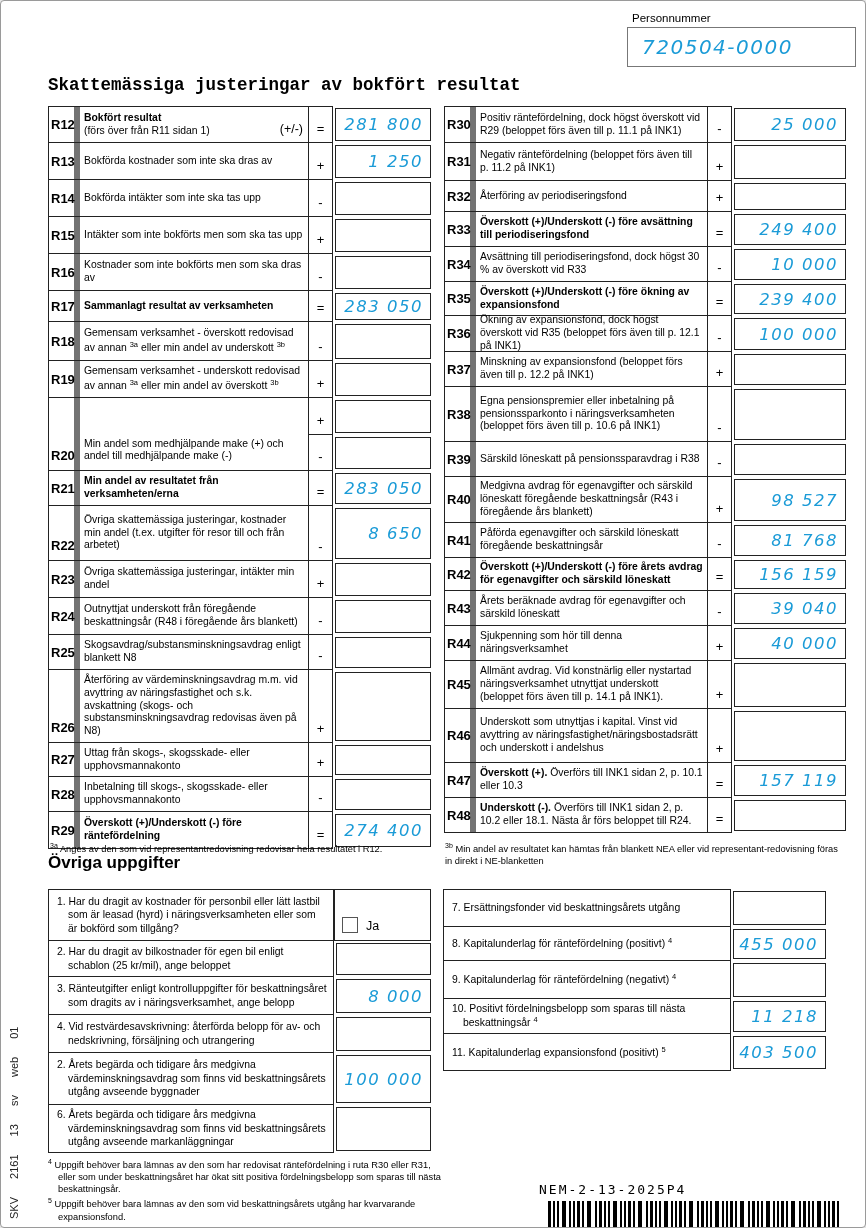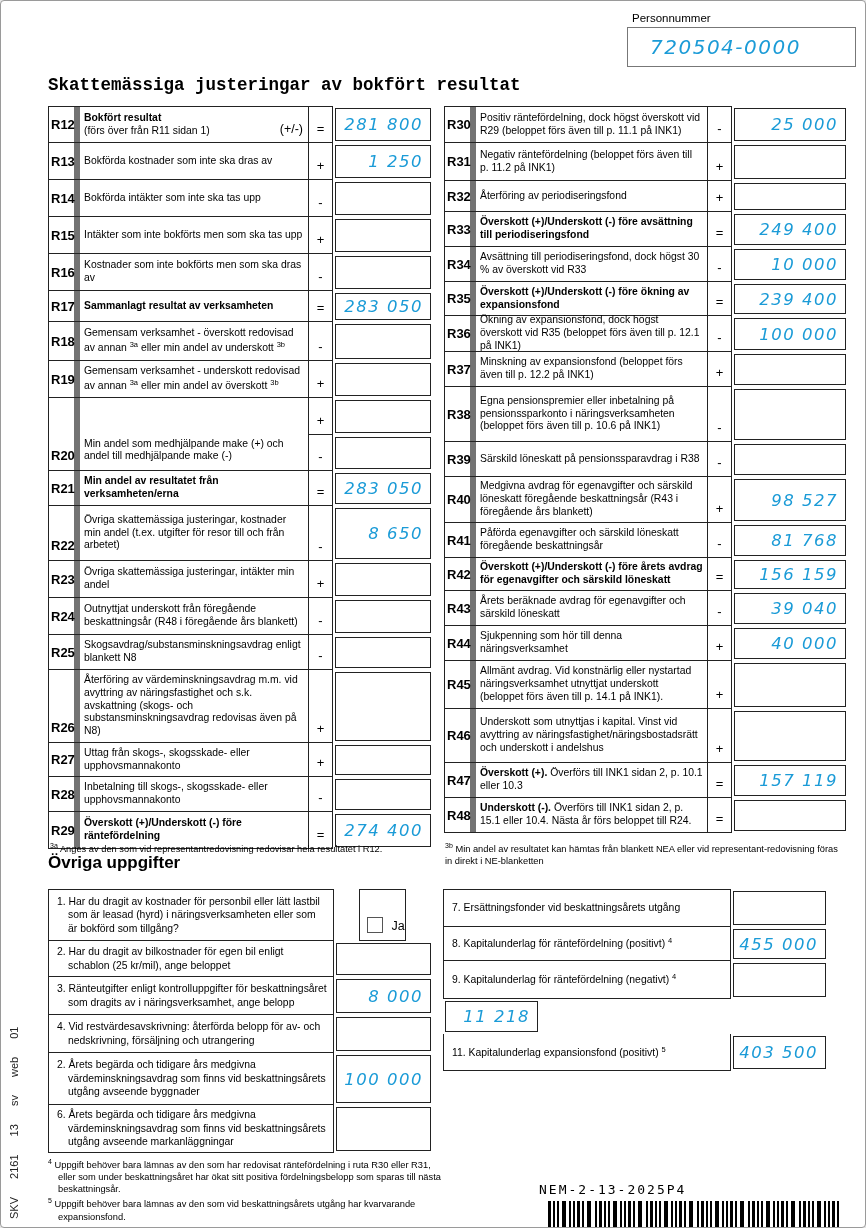--- a/index.html
+++ b/index.html
@@ -3,21 +3,21 @@
 <meta charset="utf-8">
 <style>
   html,body{margin:0;padding:0;background:#e8e8e8;}
   .page{position:relative;width:866px;height:1228px;background:#fff;border:1px solid #9a9a9a;
         border-radius:4px;font-family:"Liberation Sans",sans-serif;color:#000;overflow:hidden;
         box-sizing:border-box;margin:0 auto;}
   
   .pn-label{position:absolute;left:631px;top:11px;font-size:11.5px;}
   .pn-box{position:absolute;left:626px;top:26px;width:229px;height:40px;border:1px solid #777;
           box-sizing:border-box;display:flex;align-items:center;padding-left:14px;}
-  .hand{color:var(--accent,#1b9bd7);font-style:italic;letter-spacing:1.5px;font-family:"DejaVu Sans",sans-serif;margin-left:8px;}
+  .hand{color:var(--accent,#1b9bd7);font-style:italic;letter-spacing:1.5px;font-family:"DejaVu Sans",sans-serif;}
   .pn-box .hand{font-size:20px;}
   h1{position:absolute;left:47px;top:74px;margin:0;font-size:17.5px;font-weight:bold;font-family:Liberation Mono, monospace;}
   h2{position:absolute;left:47px;top:852px;margin:0;font-size:17px;font-weight:bold;}
   
   .tbl{position:absolute;top:105px;}
   .tbl-left{left:47px;width:383px;}
   .tbl-right{left:443px;width:442px;}
   .rr{display:flex;box-sizing:border-box;}
   .rleft{display:flex;border:1px solid #222;border-top:none;box-sizing:border-box;}
   .rr:first-child .rleft{border-top:1px solid #222;}
@@ -64,21 +64,21 @@
   #tblOtherLeft{left:47px;width:383px;}
   #tblOtherRight{left:442px;width:383px;}
   .orow{display:flex;box-sizing:border-box;}
   .oleft{border:1px solid #222;border-top:none;box-sizing:border-box;display:flex;align-items:center;}
   .orow:first-child .oleft{border-top:1px solid #222;}
   #tblOtherLeft .oleft{width:286px;} #tblOtherLeft .ovalc{width:97px;}
   #tblOtherRight .oleft{width:288px;} #tblOtherRight .ovalc{width:95px;}
   .otext{padding:3px 6px 3px 19px;text-indent:-11px;font-size:10.4px;line-height:1.3;}
   .otext sup{font-size:7.5px;}
   .ovalc{box-sizing:border-box;padding:2px 0 2px 2px;display:flex;flex-direction:column;}
-  .ovalc.flush{padding:0;align-items:center;}
+  .ovalc.flush{padding:0;}
   .vbox.flush{justify-content:flex-start;align-items:flex-end;padding:0 0 7px 7px;}
   .chk{width:14px;height:14px;border:1px solid #555;background:#fff;flex:none;}
   .chklabel{font-size:12.5px;margin-left:8px;line-height:14px;}
   #rowO1{height:52px}#rowO2{height:36px}#rowO3{height:38px}#rowO4{height:38px}#rowO5{height:52px}#rowO6{height:48px}
   #rowO7{height:38px}#rowO8{height:34px}#rowO9{height:38px}#rowO10{height:35px}#rowO11{height:37px}
   
   .bc{position:absolute;left:538px;top:1181px;width:312px;text-align:left;}
   .bc-label{font-family:"DejaVu Sans Mono","Liberation Mono",monospace;font-size:13px;letter-spacing:2px;}
   .bc-bars{margin-top:4px;height:34px;display:flex;align-items:stretch;justify-content:center;}
   .bar{background:#000;flex:none;}
@@ -611,21 +611,21 @@
         <div class="rvalc">
           <div class="vbox">
             <span class="vtext">157 119</span>
           </div>
         </div>
       </div>
       <div class="rr" id="rowR48">
         <div class="rleft">
           <div class="rnum">R48</div>
           <div class="rlabel">
-            <div><span class="b">Underskott (-).</span><span> Överförs till INK1 sidan 2, p. 15.1 eller 10.4. Nästa år förs beloppet till R24.</span></div>
+            <div><span class="b">Underskott (-).</span><span> Överförs till INK1 sidan 2, p. 10.2 eller 18.1. Nästa år förs beloppet till R24.</span></div>
           </div>
           <div class="rsign">=</div>
         </div>
         <div class="rvalc">
           <div class="vbox">
             <span class="vtext"></span>
           </div>
         </div>
       </div>
     </div>
@@ -729,20 +729,23 @@
         <div class="oleft">
           <div class="otext">9. Kapitalunderlag för räntefördelning (negativt) <sup>4</sup></div>
         </div>
         <div class="ovalc">
           <div class="vbox">
             <span class="vtext"></span>
           </div>
         </div>
       </div>
       <div class="orow" id="rowO10">
+        <div class="oleft">
+          <div class="otext">10. Positivt fördelningsbelopp som sparas till nästa beskattningsår <sup>4</sup></div>
+        </div>
         <div class="ovalc">
           <div class="vbox">
             <span class="vtext">11 218</span>
           </div>
         </div>
       </div>
       <div class="orow" id="rowO11">
         <div class="oleft">
           <div class="otext">11. Kapitalunderlag expansionsfond (positivt) <sup>5</sup></div>
         </div>

